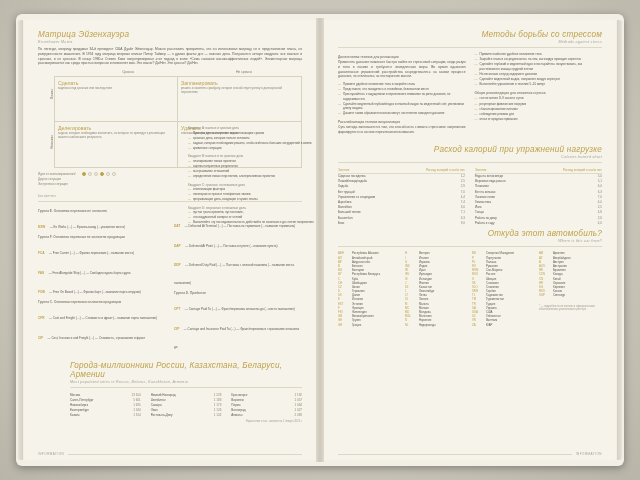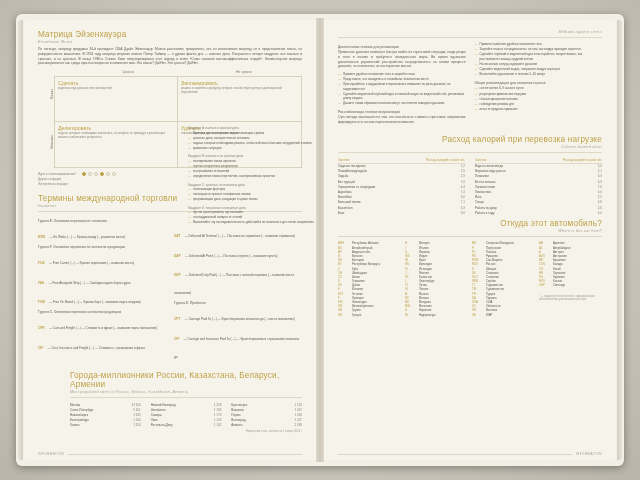--- a/index.html
+++ b/index.html
@@ -48,20 +48,21 @@
     position: absolute;
     left: 14px; right: 14px; top: 10px; bottom: 18px;
   }
   
   .sec-title {
     color: #bfa24a;
     font-size: 8.2px;
     letter-spacing: .2px;
     margin: 0 0 1px 0;
     font-weight: normal;
+    font-style: italic;
   }
   .sec-title-r { text-align: right; }
   .sec-sub {
     color: #a8a194;
     font-size: 3.6px;
     letter-spacing: .3px;
     margin: 0 0 3px 0;
     font-style: italic;
   }
   .sec-sub-r { text-align: right; }
@@ -237,21 +238,20 @@
           </div>
           <div class="legend" style="margin-top:1px;">
             <span class="legend-txt">Другая ситуация</span>
           </div>
           <div class="legend" style="margin-top:1px;">
             <span class="legend-txt">Экстренная ситуация</span>
           </div>
         </div>
 
         <div style="margin-top:8px;">
-          <div class="sec-title">Термины международной торговли</div>
           <div class="sec-sub">Incoterms</div>
           <div class="rule"></div>
           <div class="col2">
             <div>
               <div class="grp-h">Группа E. Основная перевозка не оплачена</div>
               <div class="term-row">
                 <span class="term-k">EXW</span>
                 <span class="term-v">— Ex Works (…) — Франко-завод (…указанное место)</span>
               </div>
               <div class="grp-h">Группа F. Основная перевозка не оплачена продавцом</div>
@@ -394,20 +394,21 @@
       <div class="foot">
         <span class="foot-txt">INFORMATION</span>
         <span class="foot-line"></span>
       </div>
     </div>
 
     <div class="page-r">
       <div class="inner">
 
         <div>
+          <div class="sec-title sec-title-r">Методы борьбы со стрессом</div>
           <div class="sec-sub sec-sub-r">Methods against stress</div>
           <div class="rule"></div>
           <div class="col2" style="gap:9px;">
             <div>
               <div class="grp-h">Дыхательная техника для релаксации</div>
               <div class="body-t">Применять дыхание помогают быстро выйти из стрессовой ситуации, когда разум и тело в панике и требуются немедленные меры. Во время вдыхания дыхательные упражнений расстройства сосредоточьтесь на самом процессе дыхания, не отвлекаясь на посторонние мысли.</div>
               <ul class="dash tiny" style="margin-top:3px;">
                 <li>Примите удобное положение тела и закройте глаза</li>
                 <li>Представьте, что находитесь в спокойном, безопасном месте</li>
                 <li>Прислушайтесь к ощущениям и переключите внимание на ритм дыхания, не задерживая его</li>
@@ -432,21 +433,21 @@
                 <li>регулярные физические нагрузки</li>
                 <li>сбалансированное питание</li>
                 <li>соблюдение режима дня</li>
                 <li>отказ от вредных привычек</li>
               </ul>
             </div>
           </div>
         </div>
 
         <div style="margin-top:10px;">
-          <div class="sec-title sec-title-r">Расход калорий при перевозка нагрузке</div>
+          <div class="sec-title sec-title-r">Расход калорий при упражнений нагрузке</div>
           <div class="sec-sub sec-sub-r">Calories burned chart</div>
           <div class="rule"></div>
           <div class="col2" style="gap:10px;">
             <div>
               <table>
                 <tbody>
                     <tr class="hd">
                   <td>Занятие</td>
                   <td class="num">Расход калорий в час/кг вес</td>
                 </tr>

